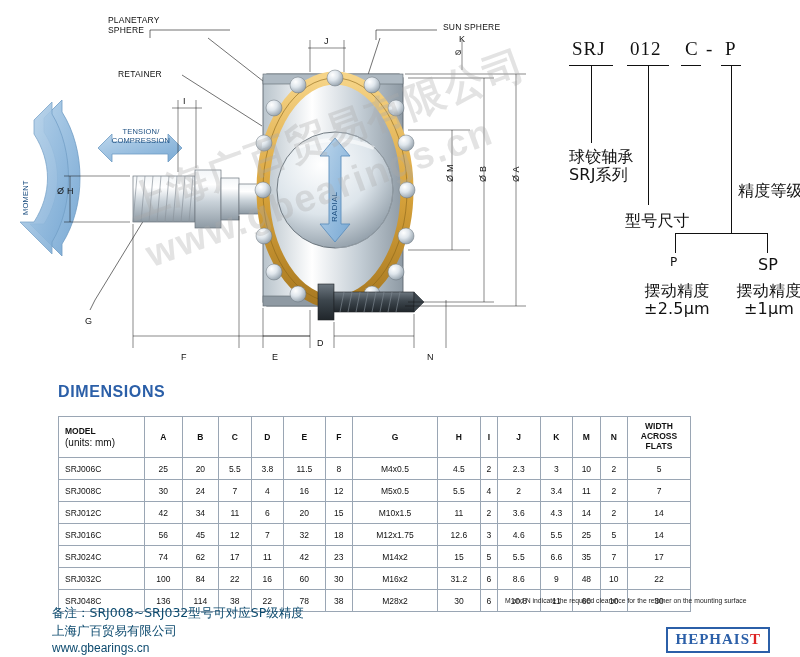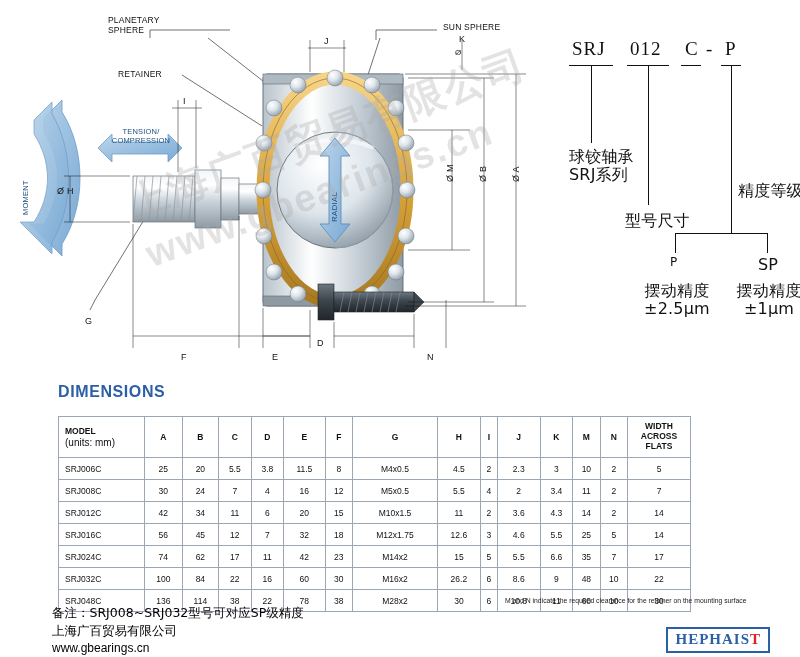--- a/index.html
+++ b/index.html
@@ -74,21 +74,21 @@
   .units{font-weight:normal;font-size:10px;display:block;margin-top:1px;}
 
   
   .note-en{
     position:absolute;left:505px;top:597px;
     font-size:6.8px;color:#222;
   }
   .foot{
     position:absolute;left:52px;top:604px;
     font-family:"DejaVu Sans", sans-serif;
-    font-size:12.5px;line-height:1.45;color:#000000;
+    font-size:12.5px;line-height:1.45;color:#0c4a6e;
   }
   .foot .url{font-family:"Liberation Sans",sans-serif;font-size:12px;}
 
   
   .logo{
     position:absolute;right:30px;top:627px;
     border:2px solid #2b5fa8;
     padding:2px 7px 3px 7px;
     color:#2b5fa8;
     font-family:"Liberation Serif", serif;
@@ -453,21 +453,21 @@
       </tr>
       <tr>
         <td class="model">SRJ032C</td>
         <td>100</td>
         <td>84</td>
         <td>22</td>
         <td>16</td>
         <td>60</td>
         <td>30</td>
         <td>M16x2</td>
-        <td>26.2</td>
+        <td>31.2</td>
         <td>6</td>
         <td>8.6</td>
         <td>9</td>
         <td>48</td>
         <td>10</td>
         <td>22</td>
       </tr>
       <tr>
         <td class="model">SRJ048C</td>
         <td>136</td>

